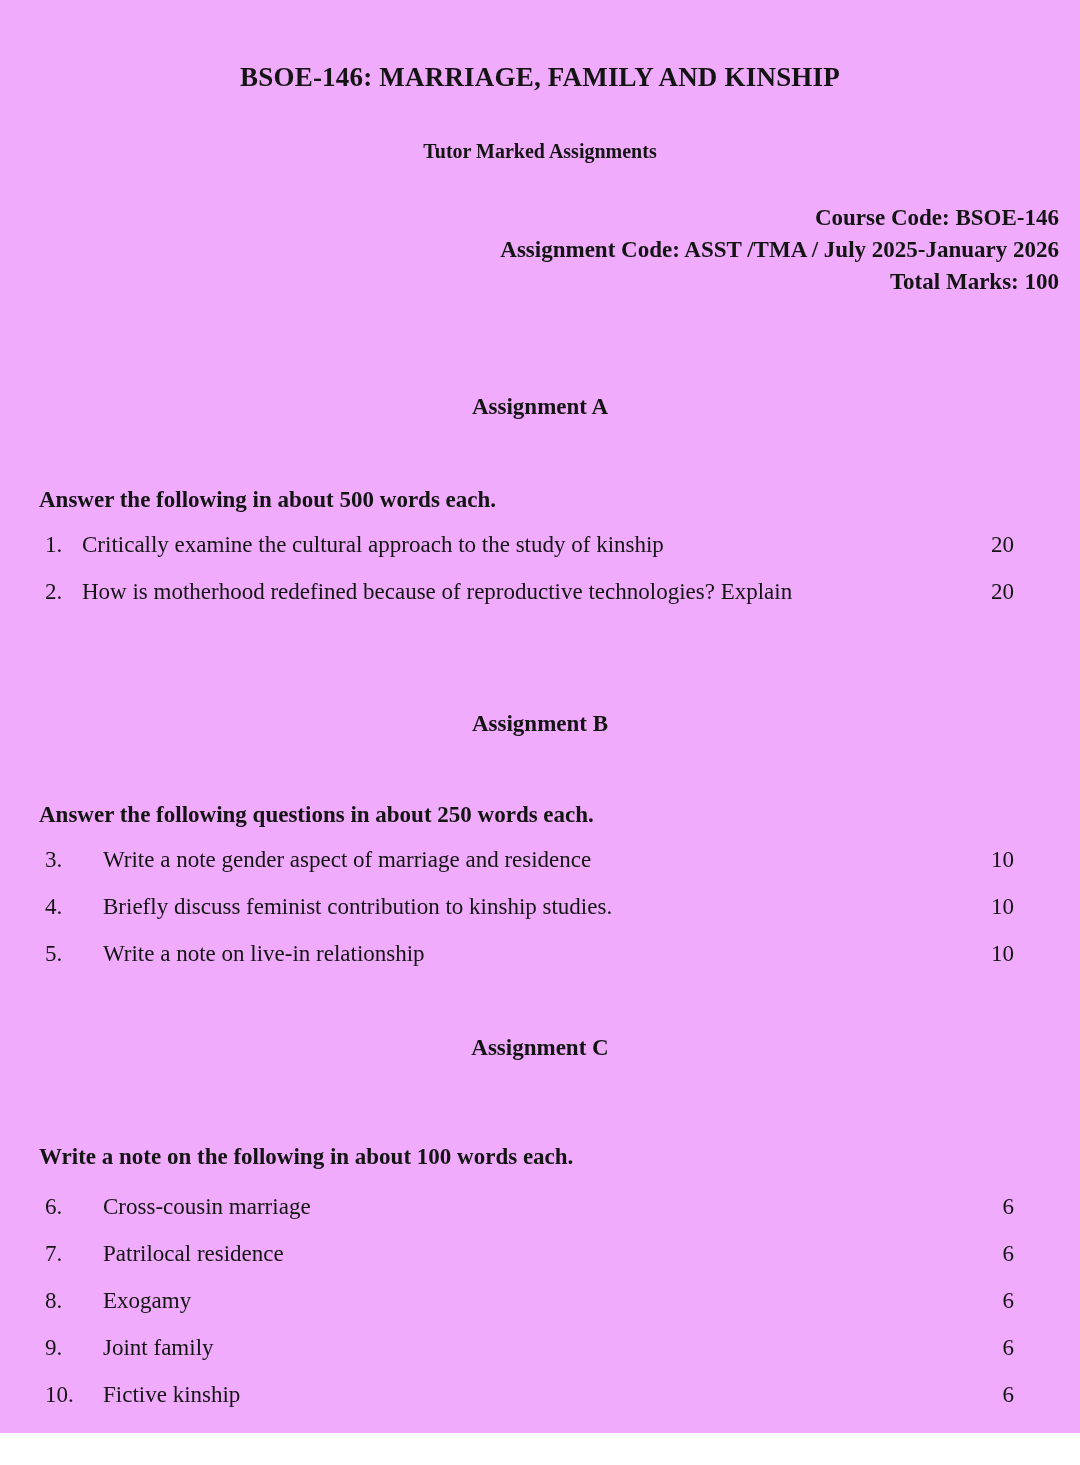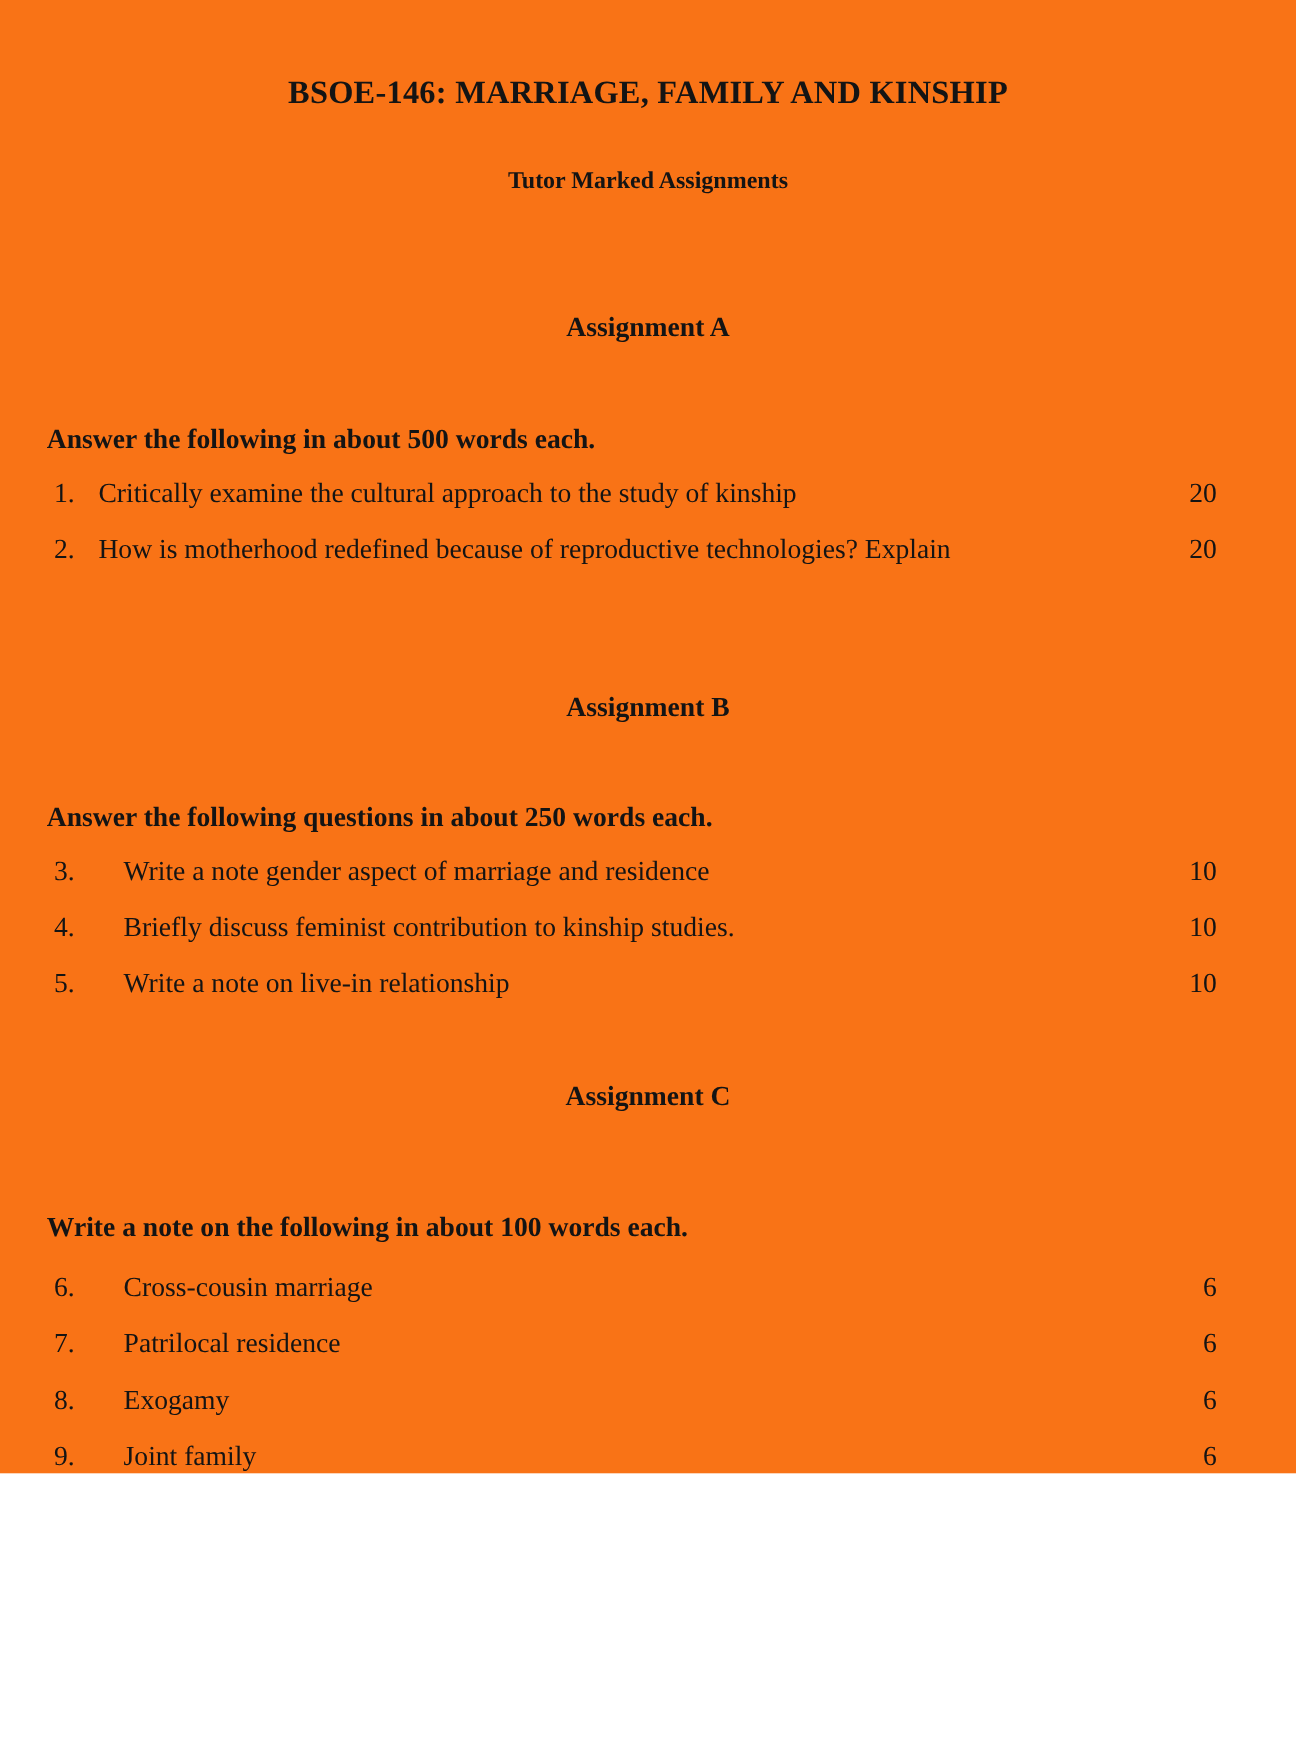--- a/index.html
+++ b/index.html
@@ -3,22 +3,22 @@
 <meta charset="utf-8">
 <style>
   html, body {
     margin: 0;
     padding: 0;
     background: #ffffff;
   }
   .page {
     position: relative;
     width: 1080px;
-    height: 1228px;
-    background: #f97316;
+    height: 1433px;
+    background: #f0abfc;
     color: #141414;
     font-family: "Liberation Serif", "DejaVu Serif", serif;
     overflow: hidden;
     box-sizing: border-box;
     padding-top: 62px;
   }
   .doc-title {
     text-align: center;
     font-weight: bold;
     font-size: 27px;
@@ -88,20 +88,25 @@
 </style>
 </head>
 <body>
 
 <div class="page">
 
   <div class="doc-title">BSOE-146: MARRIAGE, FAMILY AND KINSHIP</div>
 
   <div class="doc-subtitle">Tutor Marked Assignments</div>
 
+  <div class="meta-block">
+    <div>Course Code: BSOE-146</div>
+    <div>Assignment Code: ASST /TMA / July 2025-January 2026</div>
+    <div>Total Marks: 100</div>
+  </div>
 
   <div class="section-heading heading-a">Assignment A</div>
   <div class="instruction instr-a">Answer the following in about 500 words each.</div>
 
   <div class="q-item gap-first">
     <span class="q-num num-a">1.</span>
     <span class="q-text">Critically examine the cultural approach to the study of kinship</span>
     <span class="q-marks">20</span>
   </div>
   <div class="q-item gap">

